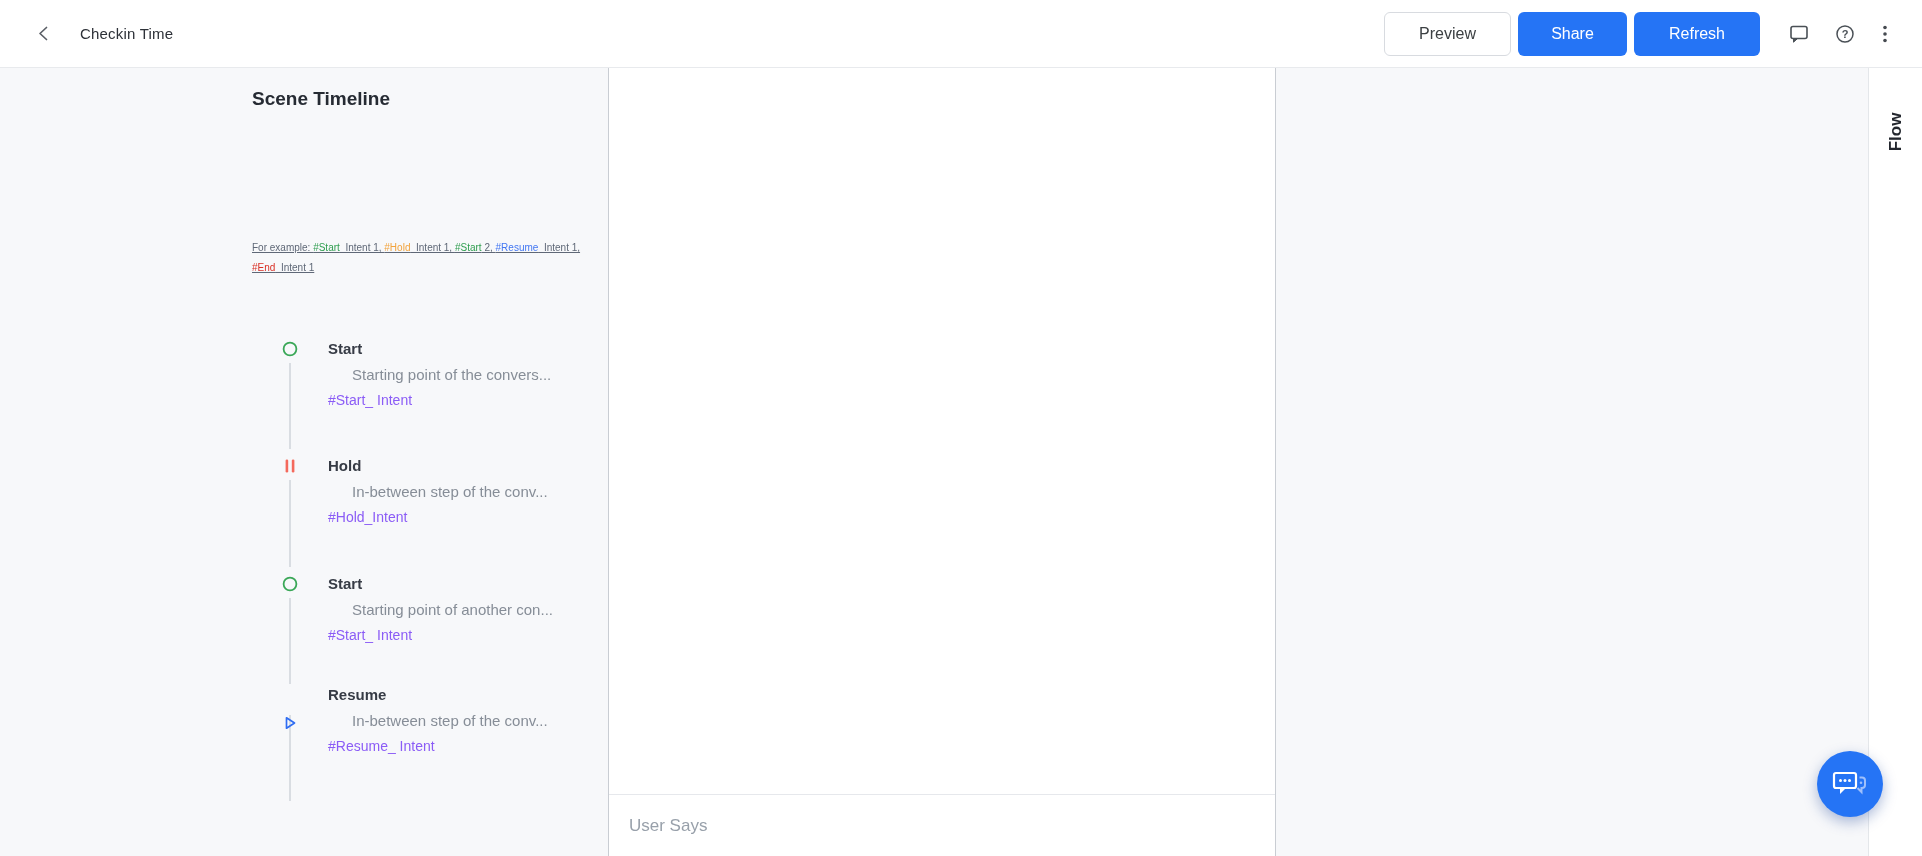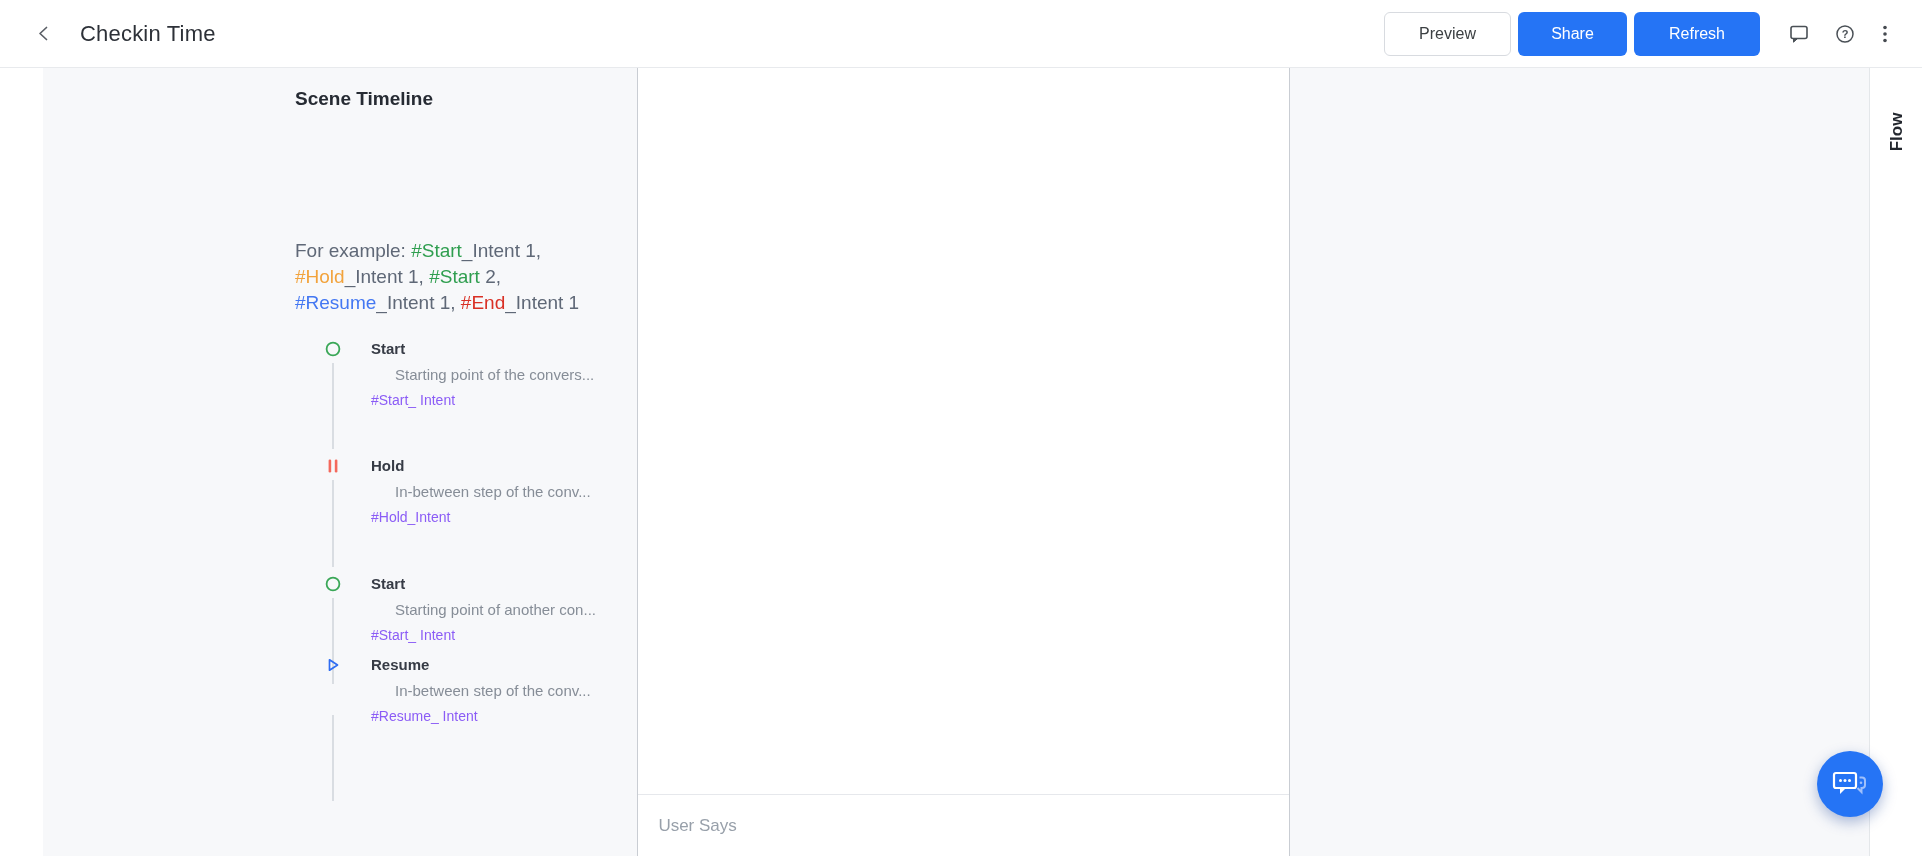--- a/index.html
+++ b/index.html
@@ -3,45 +3,45 @@
 <meta charset="utf-8">
 <style>
   * { margin:0; padding:0; box-sizing:border-box; }
   html,body { width:1922px; height:856px; overflow:hidden; background:#fff;
               font-family:"Liberation Sans", sans-serif; }
 
   
   .header { height:68px; background:#fff; border-bottom:1px solid #e8eaed;
             display:flex; align-items:center; padding:0 20px 0 30px; }
   .back-btn { width:28px; height:28px; display:flex; align-items:center; justify-content:center; cursor:pointer; }
-  .header-title { margin-left:22px; font-size:22px; font-weight:500; color:#2d3138; letter-spacing:.2px; }
+  .header-title { margin-left:22px; font-size:15px; font-weight:500; color:#2d3138; letter-spacing:.2px; }
   .header-spacer { flex:1; }
   .btn { height:44px; border-radius:6px; font-size:16px; display:flex; align-items:center;
          justify-content:center; cursor:pointer; }
   .btn-outline { background:#fff; border:1px solid #d8dbe0; color:#3c4043; width:127px; }
   .btn-primary { background:#2574f5; border:none; color:#fff; }
   .btn-share { width:109px; margin-left:7px; }
   .btn-refresh { width:126px; margin-left:7px; }
   .icon-btn { width:34px; height:34px; display:flex; align-items:center; justify-content:center; cursor:pointer; }
   .icon-comment { margin-left:22px; }
   .icon-help { margin-left:12px; }
   .icon-dots { margin-left:6px; }
 
   
-  .main { display:flex; height:788px;padding-left:43px; }
+  .main { display:flex; height:788px; }
   .sidebar { width:608px; background:#f7f8fa; position:relative; }
   .panel { width:668px; background:#fff; border-left:1px solid #c9cdd3; border-right:1px solid #c9cdd3;
            display:flex; flex-direction:column; }
   .right-area { width:592px; background:#f7f8fa; }
   .flow-strip { width:54px; background:#fff; border-left:1px solid #e4e7ea; position:relative; }
 
   
   .st-title { position:absolute; left:252px; top:20px; font-size:19px; font-weight:700; color:#262b33; }
   .st-desc { position:absolute; left:252px; top:60px; width:336px; font-size:15px; line-height:26px; color:#5f6877; }
-  .st-example { position:absolute; left:252px; top:170px; width:336px; font-size:19px; line-height:26px; color:#5f6877; }
+  .st-example { position:absolute; left:252px; top:170px; width:336px; font-size:10px; line-height:20px; color:#5f6877;text-decoration:underline; }
   .seg-gray { color:#5f6877; }
   .seg-green { color:#2f9e4f; }
   .seg-orange { color:#f2a33c; }
   .seg-blue { color:#4377f2; }
   .seg-red { color:#d93025; }
 
   .timeline { position:absolute; left:0; top:0; width:608px; height:755px; overflow:hidden; }
   .connector { position:absolute; left:289px; width:2px; background:#d9dde2; }
   .t-item { position:absolute; left:282px; display:flex; }
   .t-icon { width:16px; height:16px; margin-top:2px; flex:0 0 16px; }
@@ -149,21 +149,21 @@
         <svg class="t-icon" viewBox="0 0 16 16">
           <circle cx="8" cy="8" r="6.4" fill="none" stroke="#3aa757" stroke-width="1.8"></circle>
         </svg>
         <div class="t-text">
           <div class="t-title">Start</div>
           <div class="t-desc">Starting point of another con...</div>
           <div class="t-intent">#Start_ Intent</div>
         </div>
       </div>
 
-      <div class="t-item" style="top:587px;">
+      <div class="t-item" style="top:617px;align-items:center;">
         <svg class="t-icon" viewBox="0 0 16 16">
           <path d="M4.5 2.8 L12.5 8 L4.5 13.2 Z" fill="none" stroke="#2f6df2" stroke-width="1.7" stroke-linejoin="round"></path>
         </svg>
         <div class="t-text">
           <div class="t-title">Resume</div>
           <div class="t-desc">In-between step of the conv...</div>
           <div class="t-intent">#Resume_ Intent</div>
         </div>
       </div>
 

